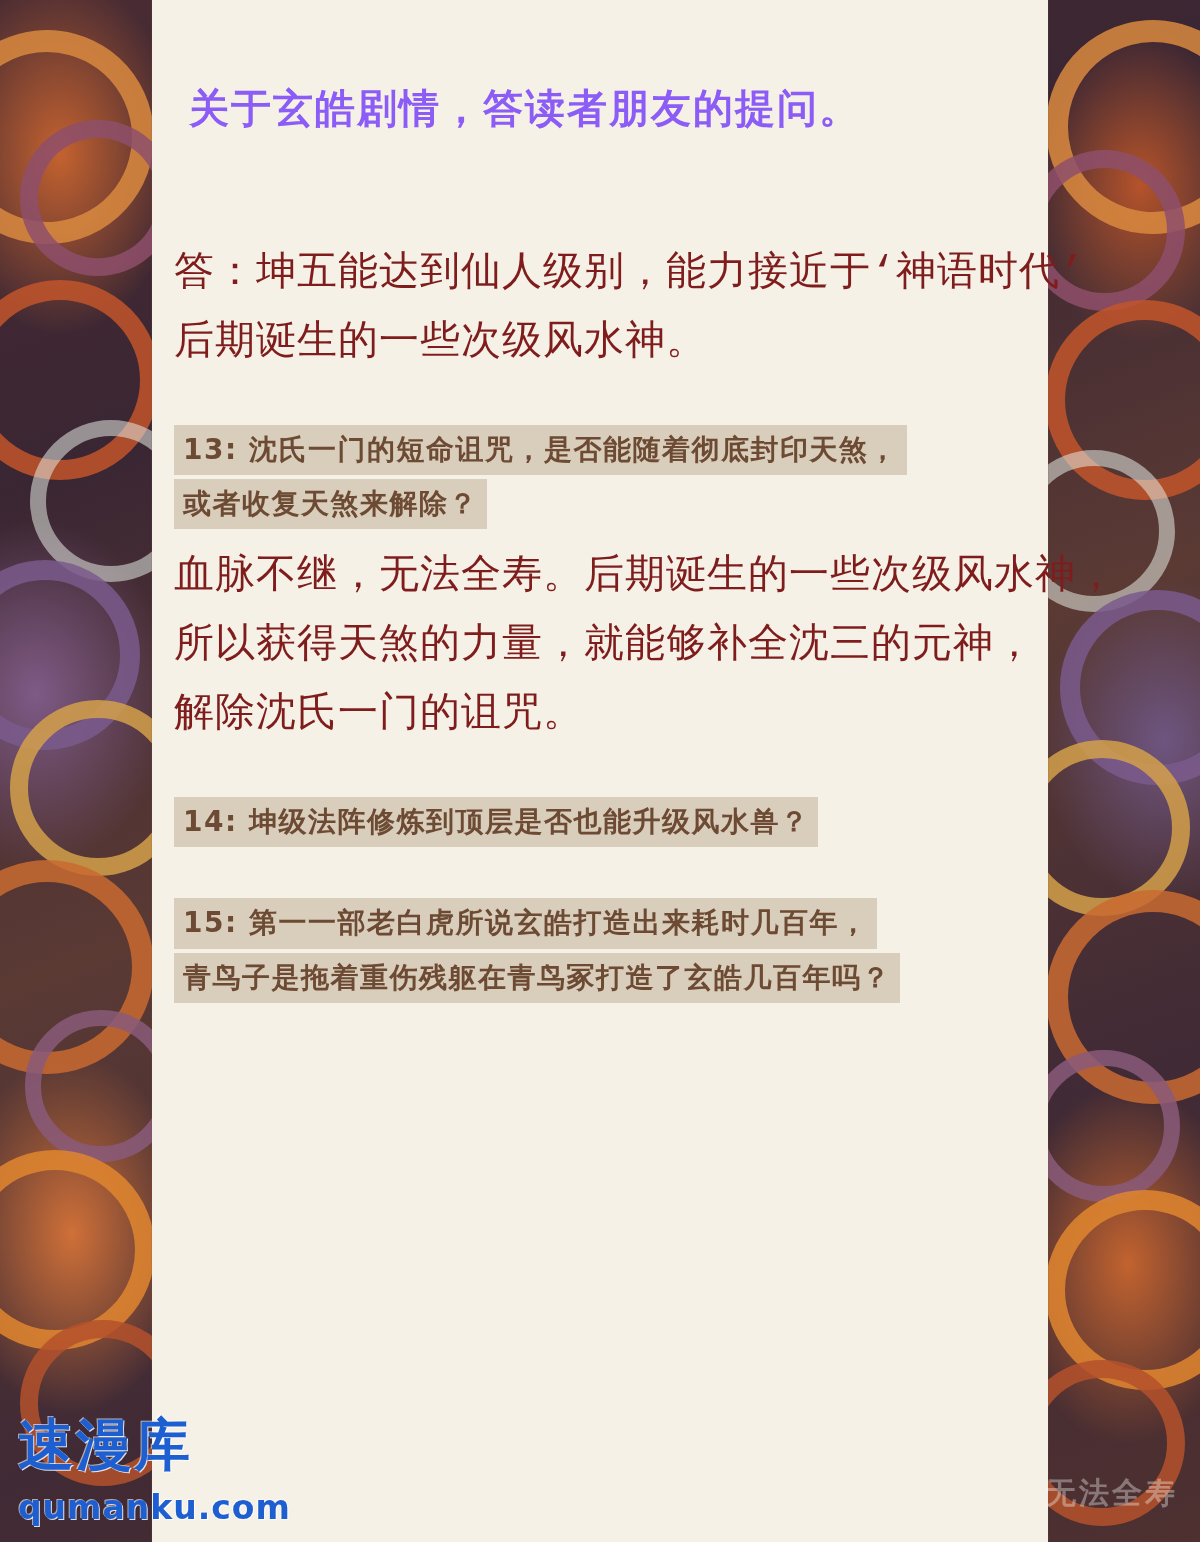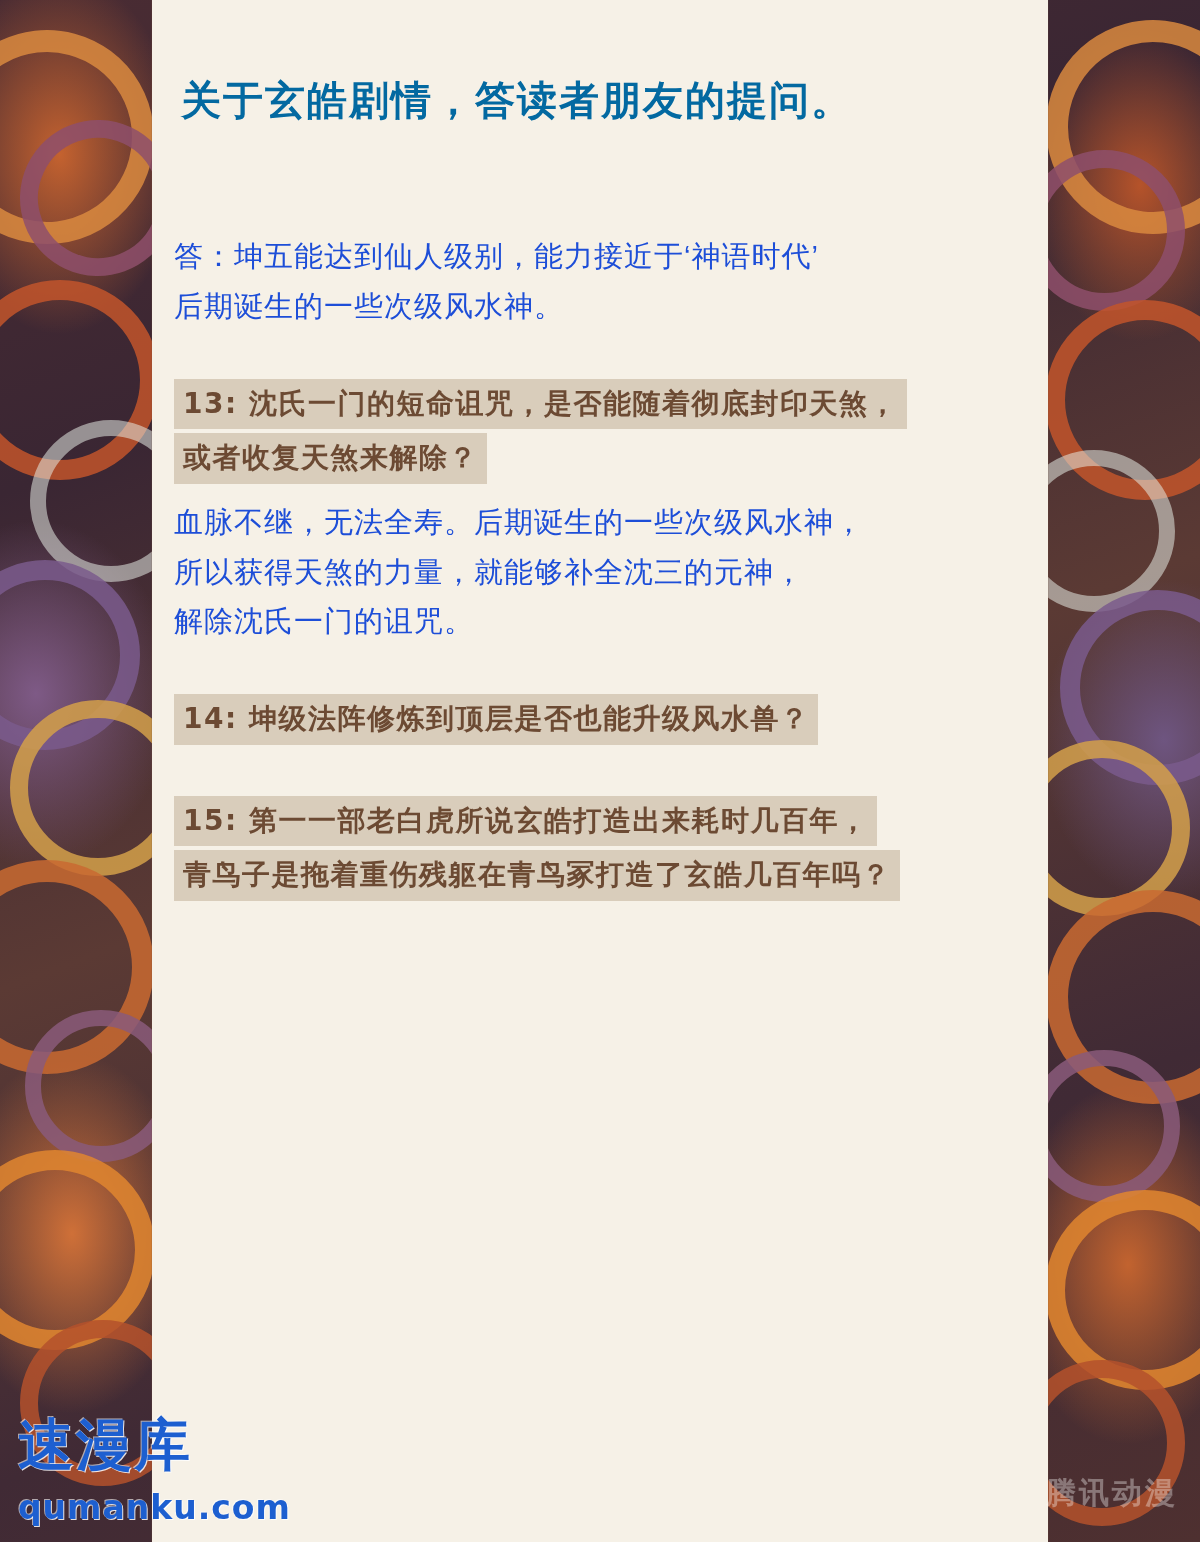--- a/index.html
+++ b/index.html
@@ -66,26 +66,26 @@
 
   .content {
     position: absolute;
     left: 0;
     top: 0;
     width: 896px;
     padding: 0;
   }
 
   .title {
-    margin: 4px;
+    margin: 12px;
     padding: 72px 0 0 25px;
     font-family: "DejaVu Sans", "Liberation Sans", sans-serif;
     font-size: 40px;
     font-weight: bold;
-    color: #0369a1;
+    color: #8b5cf6;
     letter-spacing: 2px;
     line-height: 1.2;
   }
 
   .qa-list {
     margin: 0;
     padding: 0;
     list-style: none;
   }
 
@@ -108,23 +108,23 @@
     font-weight: bold;
     letter-spacing: 1.5px;
     line-height: 1.48;
     padding: 4px 9px 5px 9px;
     margin: 0 0 4px 0;
     white-space: nowrap;
   }
 
   .answer {
     margin: 10px 0 0 0;
-    color: #1d4ed8;
-    font-family: Liberation Sans, sans-serif;
-    font-size: 29px;
+    color: #7f1d1d;
+    font-family: Liberation Mono, monospace;
+    font-size: 40px;
     line-height: 1.72;
     letter-spacing: 1px;
   }
   .aline {
     display: block;
     white-space: nowrap;
   }
 
   
   .wm-left {
@@ -237,15 +237,15 @@
 
       </ul>
     </div>
   </div>
 
   <div class="wm-left">
     <span class="wm-cn">速漫库</span>
     <span class="wm-en">qumanku.com</span>
   </div>
 
-  <div class="wm-right">腾讯动漫</div>
+  <div class="wm-right">无法全寿</div>
 
 </div>
 
 </body></html>

